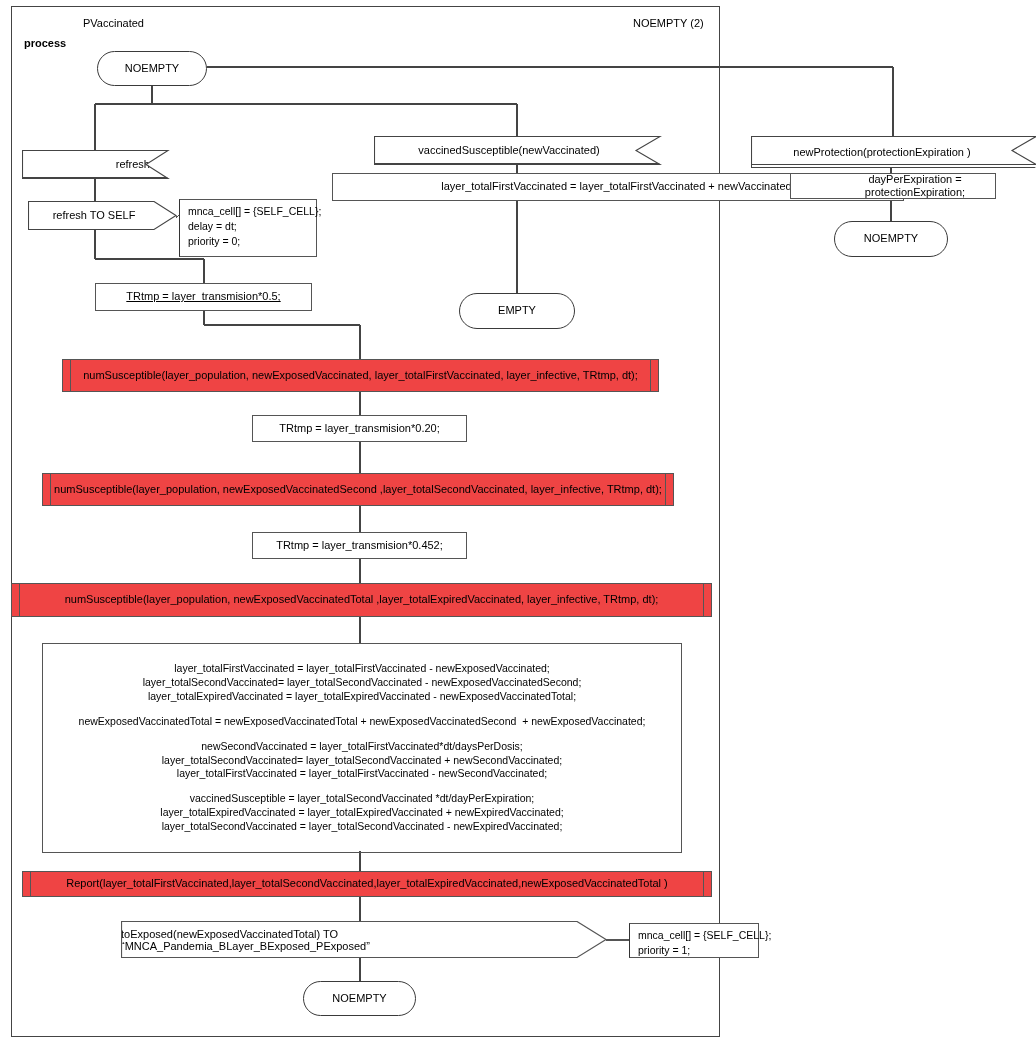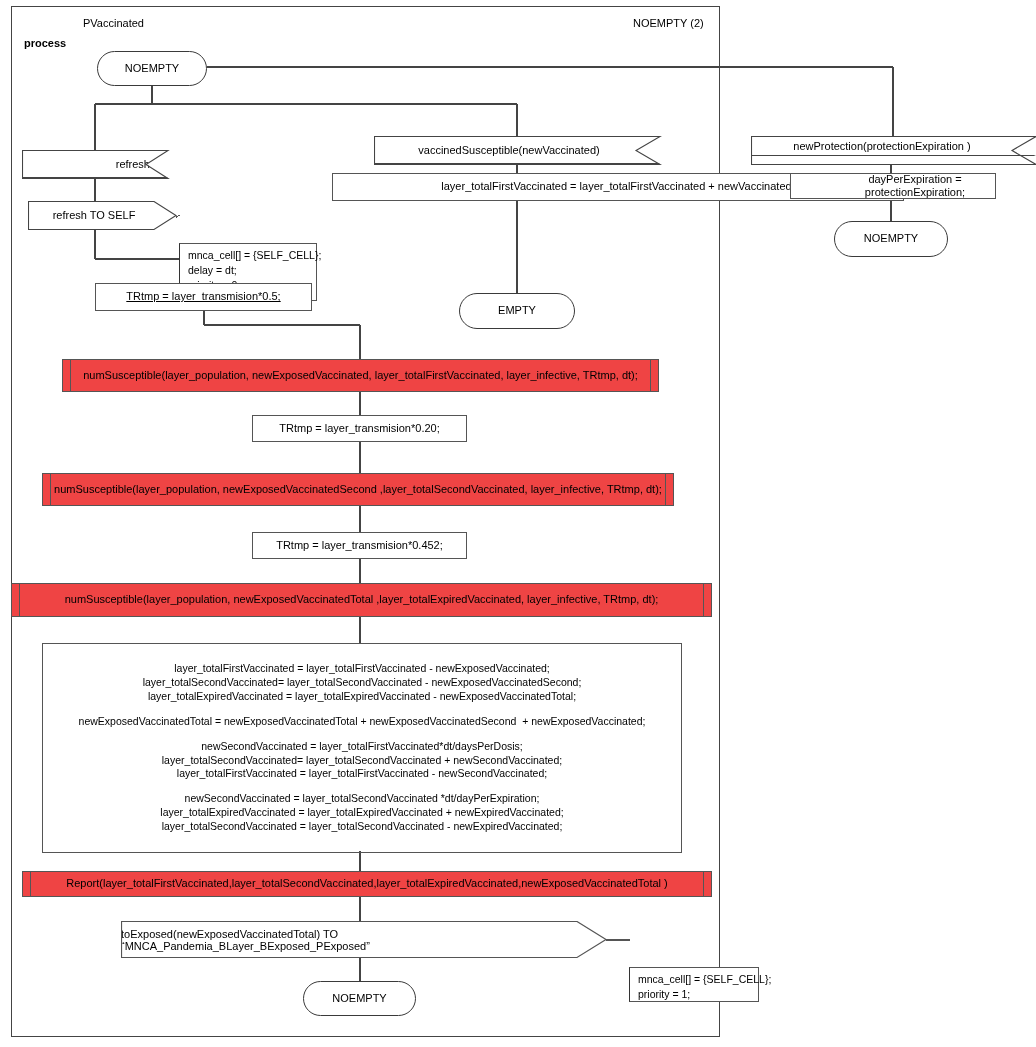--- a/index.html
+++ b/index.html
@@ -36,21 +36,21 @@
         clip-path:polygon(0 0,100% 0,calc(100% - 22px) 50%,100% 100%,0 100%);
         border-right:none;}
 
   
   .output{position:absolute;box-sizing:border-box;font-size:11px;background:#fff;
         display:flex;align-items:center;justify-content:center;}
 
   
   .comment{position:absolute;box-sizing:border-box;background:#fff;font-size:10.5px;
         border:1.1px solid #555;border-left:1.6px solid #333;text-align:left;
-        padding:4px 6px 4px 8px;line-height:1.42;margin-top:44px;}
+        padding:4px 6px 4px 8px;line-height:1.42;}
   .comment .ln{display:block;white-space:pre;}
 
   
   #frame{position:absolute;border:1.1px solid #444;background:transparent;}
   .hdr{position:absolute;font-size:11px;white-space:nowrap;}
   .hdr.bold{font-weight:bold;}
 </style>
 </head>
 <body>
 
@@ -166,21 +166,21 @@
       <span class="ln">layer_totalFirstVaccinated = layer_totalFirstVaccinated - newExposedVaccinated;</span>
       <span class="ln">layer_totalSecondVaccinated= layer_totalSecondVaccinated - newExposedVaccinatedSecond;</span>
       <span class="ln">layer_totalExpiredVaccinated = layer_totalExpiredVaccinated - newExposedVaccinatedTotal;</span>
       <span class="sp"></span>
       <span class="ln">newExposedVaccinatedTotal = newExposedVaccinatedTotal + newExposedVaccinatedSecond  + newExposedVaccinated;</span>
       <span class="sp"></span>
       <span class="ln">newSecondVaccinated = layer_totalFirstVaccinated*dt/daysPerDosis;</span>
       <span class="ln">layer_totalSecondVaccinated= layer_totalSecondVaccinated + newSecondVaccinated;</span>
       <span class="ln">layer_totalFirstVaccinated = layer_totalFirstVaccinated - newSecondVaccinated;</span>
       <span class="sp"></span>
-      <span class="ln">newSecondVaccinated = layer_totalSecondVaccinated *dt/dayPerExpiration;</span>
+      <span class="ln">vaccinedSusceptible = layer_totalSecondVaccinated *dt/dayPerExpiration;</span>
       <span class="ln">layer_totalExpiredVaccinated = layer_totalExpiredVaccinated + newExpiredVaccinated;</span>
       <span class="ln">layer_totalSecondVaccinated = layer_totalSecondVaccinated - newExpiredVaccinated;</span>
     </div>
   </div>
 
   <div class="node proc" style="left:22px;top:871px;width:690px;height:26px;display:flex;align-items:center;justify-content:center;">
     <span>Report(layer_totalFirstVaccinated,layer_totalSecondVaccinated,layer_totalExpiredVaccinated,newExposedVaccinatedTotal )</span>
   </div>
 
   <div class="output" style="left:121px;top:921px;width:485px;height:37px;">
@@ -207,21 +207,21 @@
   </svg>
 
   <div class="node task" style="left:332px;top:173px;width:572px;height:28px;">
     <span>layer_totalFirstVaccinated = layer_totalFirstVaccinated + newVaccinated;</span>
   </div>
 
   <div class="node state" style="left:459px;top:293px;width:116px;height:36px;">
     <span>EMPTY</span>
   </div>
 
-  <div class="input" style="left:751px;top:136px;width:285px;height:20px;">
+  <div class="input" style="left:751px;top:136px;width:285px;height:32px;">
     <span style="padding-right:24px;">newProtection(protectionExpiration )</span>
   </div>
   <svg style="position:absolute;left:751px;top:136px;" width="285" height="30">
     <path d="M0.5,0.5 H285 L261,14.5 L285,28.5 H0.5 Z" fill="none" stroke="#444" stroke-width="1.1"></path>
   </svg>
 
   <div class="node task" style="left:790px;top:173px;width:206px;height:26px;padding-left:44px;">
     <span>dayPerExpiration = protectionExpiration;</span>
   </div>
 

